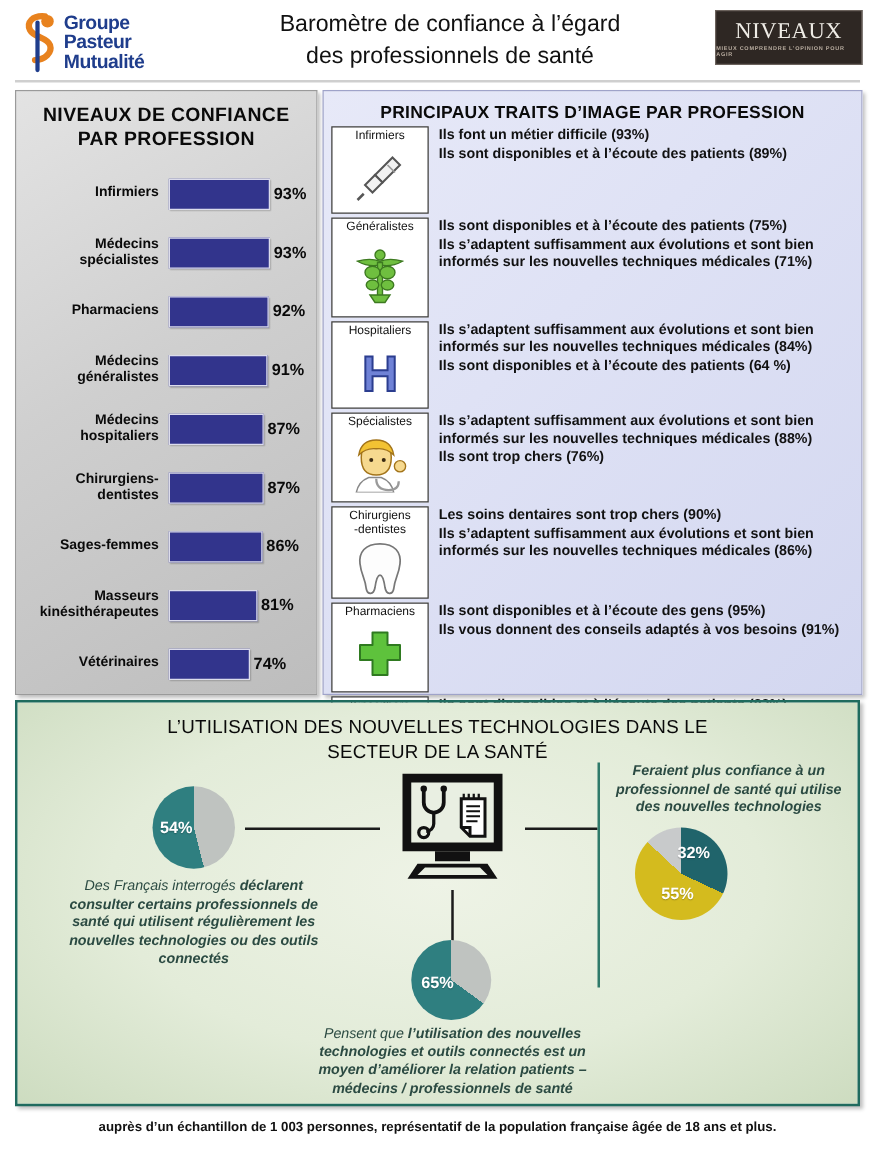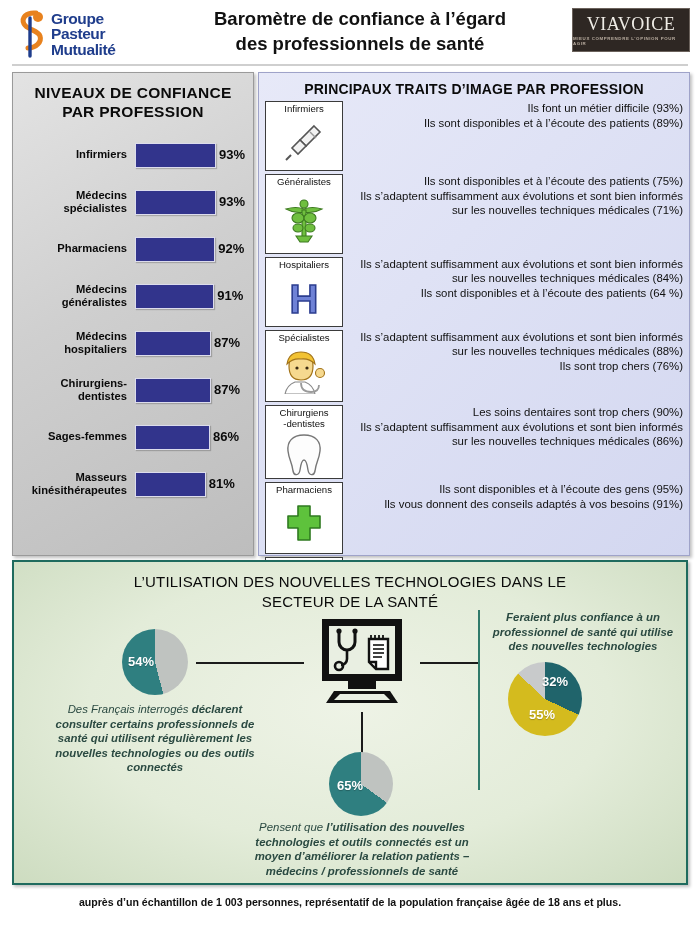--- a/index.html
+++ b/index.html
@@ -27,21 +27,21 @@
     font-weight:bold;font-size:15.5px;line-height:15.5px;
     color:#1f3d8c;letter-spacing:-0.4px;
     margin-left:1px;
   }
   .logo-text div{white-space:nowrap;}
 
   .header-title{
     position:absolute;left:160px;top:6px;width:400px;
     text-align:center;
     font-family:"Liberation Sans", sans-serif;
-    font-weight:bold;font-size:18.5px;line-height:25px;
+    font-weight:normal;font-size:18.5px;line-height:25px;
     color:#111111;
   }
   .logo-viavoice{
     position:absolute;left:572px;top:8px;width:116px;height:42px;
     background:#2e2723;
     border:1px solid #6b625c;
     display:flex;flex-direction:column;align-items:center;justify-content:center;
   }
   .vv-main{
     color:#efece6;font-size:18px;letter-spacing:0.5px;
@@ -116,21 +116,21 @@
     padding:2px 1px 0 1px;font-weight:normal;
   }
   .trait-icon .glyph{
     flex:1;display:flex;align-items:center;justify-content:center;width:100%;
   }
   .trait-texts{
     padding-left:8px;flex:1;
   }
   .trait-texts p{
     margin:0 0 1px 0;
-    font-weight:normal;font-size:11.4px;line-height:14.2px;color:#111;text-align:right;
+    font-weight:bold;font-size:11.4px;line-height:14.2px;color:#111;
   }
 
   
   .panel-bottom{
     position:absolute;left:12px;top:560px;width:676px;height:325px;
     background:radial-gradient(ellipse at 50% 45%, #eef3e6 0%, #e3ecd9 55%, #cddcc0 100%);
     border:2px solid #1f6b5e;
     box-shadow:2px 2px 3px rgba(0,0,0,.25);
     box-sizing:border-box;
   }
@@ -188,21 +188,21 @@
       <div>Mutualité</div>
     </div>
   </div>
 
   <div class="header-title">
     <div>Baromètre de confiance à l’égard</div>
     <div>des professionnels de santé</div>
   </div>
 
   <div class="logo-viavoice">
-    <div class="vv-main">VIAVOICE</div>
+    <div class="vv-main">NIVEAUX</div>
     <div class="vv-sub">MIEUX COMPRENDRE L’OPINION POUR AGIR</div>
   </div>
 
   <div class="header-rule"></div>
 </div>
 
 <div class="panel-left">
   <div class="panel-left-title">
     <div>NIVEAUX  DE CONFIANCE</div>
     <div>PAR PROFESSION</div>
@@ -276,20 +276,29 @@
         </div>
       </div>
       <div class="bar-row">
         <div class="bar-label">
           <div>Masseurs</div>
           <div>kinésithérapeutes</div>
         </div>
         <div class="bar-track">
           <div class="bar-fill" style="width: 68.85px; background: rgb(50, 52, 140);"></div>
           <div class="bar-value" style="left: 73.85px;">81%</div>
+        </div>
+      </div>
+      <div class="bar-row">
+        <div class="bar-label">
+          <div>Vétérinaires</div>
+        </div>
+        <div class="bar-track">
+          <div class="bar-fill" style="width: 62.9px; background: rgb(50, 52, 140);"></div>
+          <div class="bar-value" style="left: 67.9px;">74%</div>
         </div>
       </div>
     </div>
 </div>
 
 <div class="panel-right">
   <div class="panel-right-title">PRINCIPAUX  TRAITS D’IMAGE PAR PROFESSION</div>
   <div id="traits">
       <div class="trait-row">
         <div class="trait-icon" style="height: 70px;">

